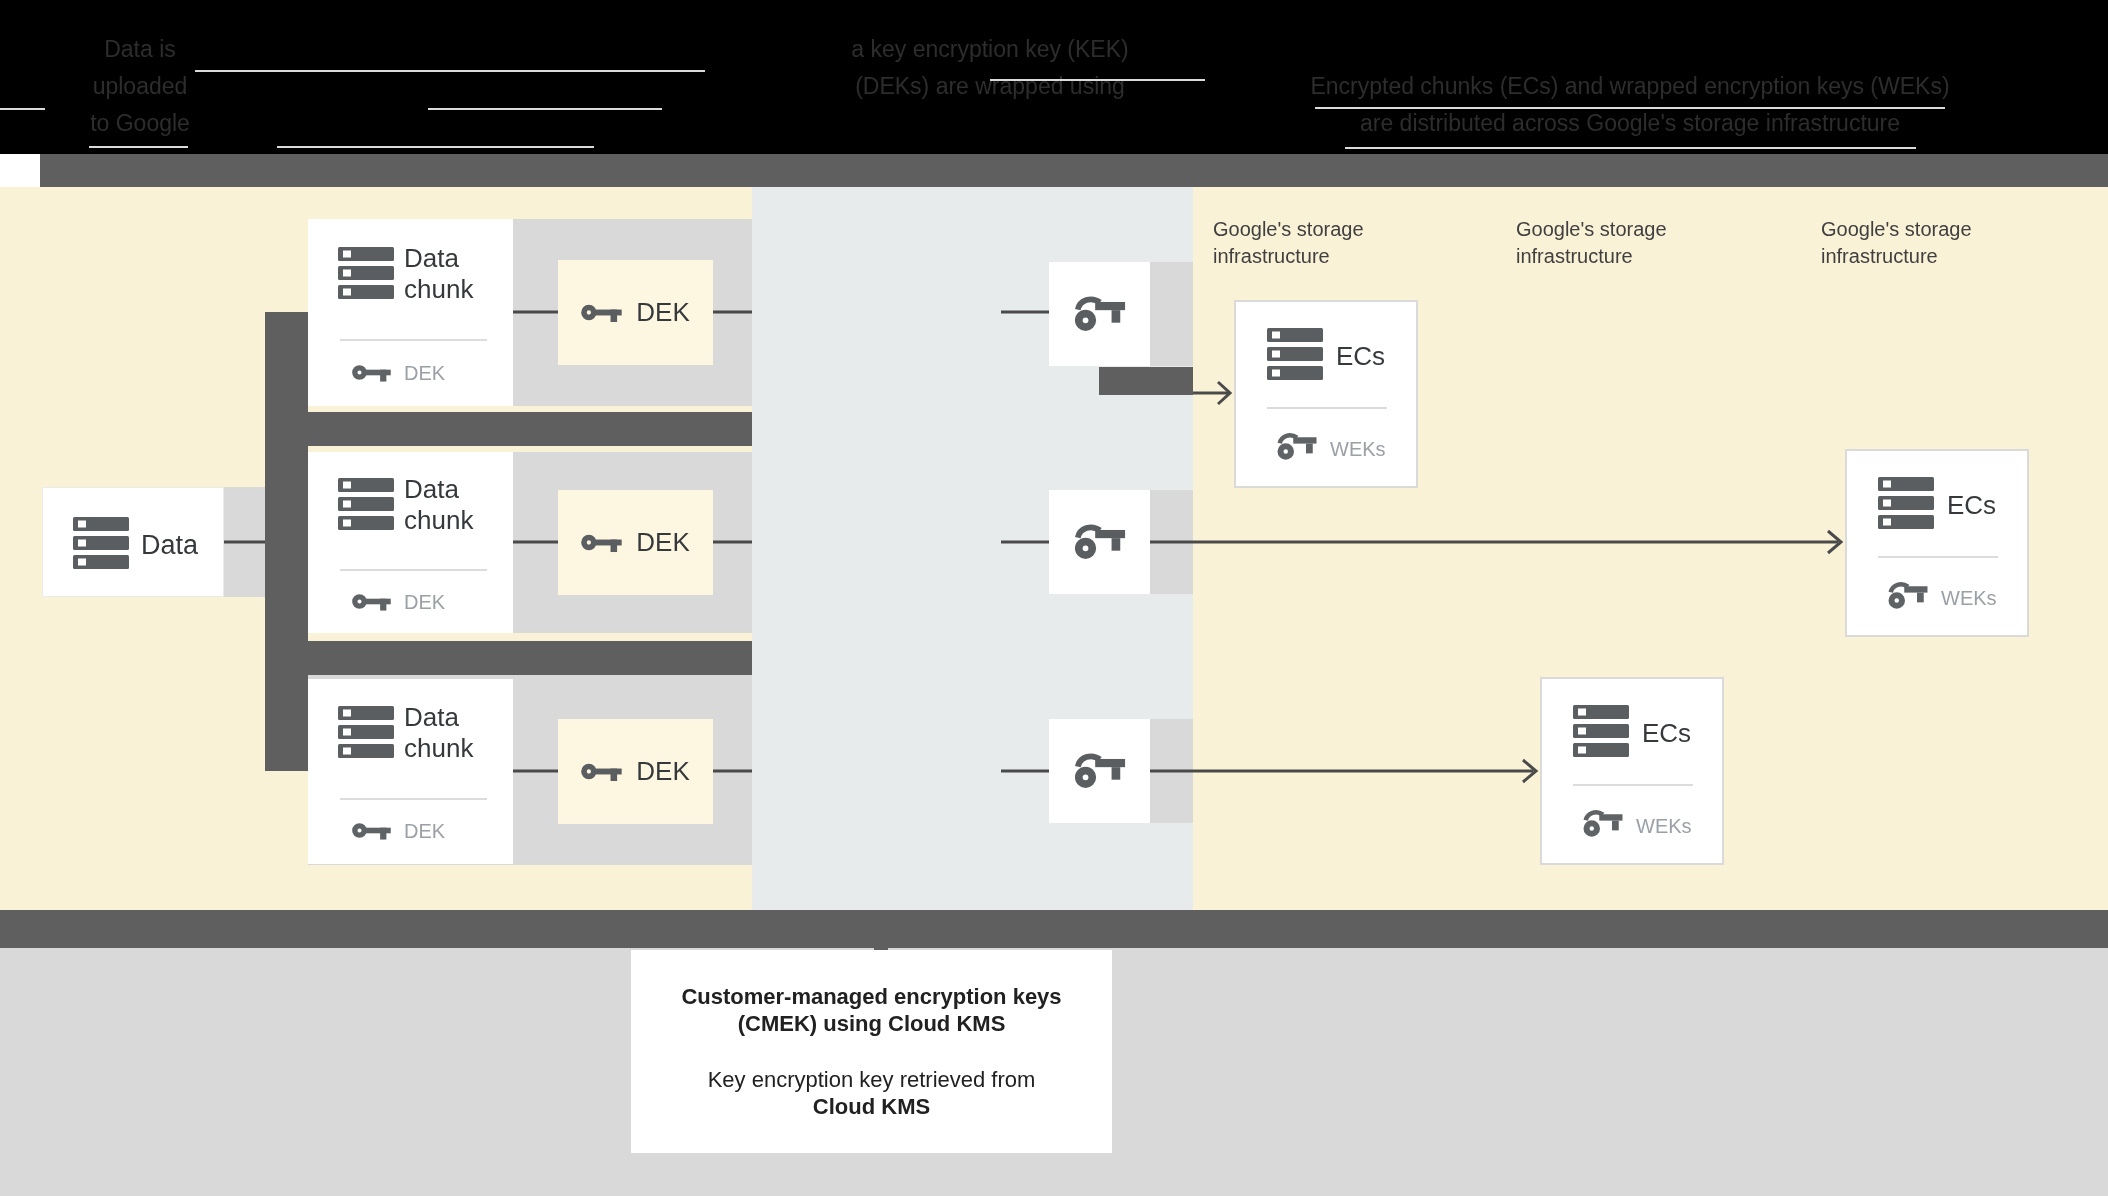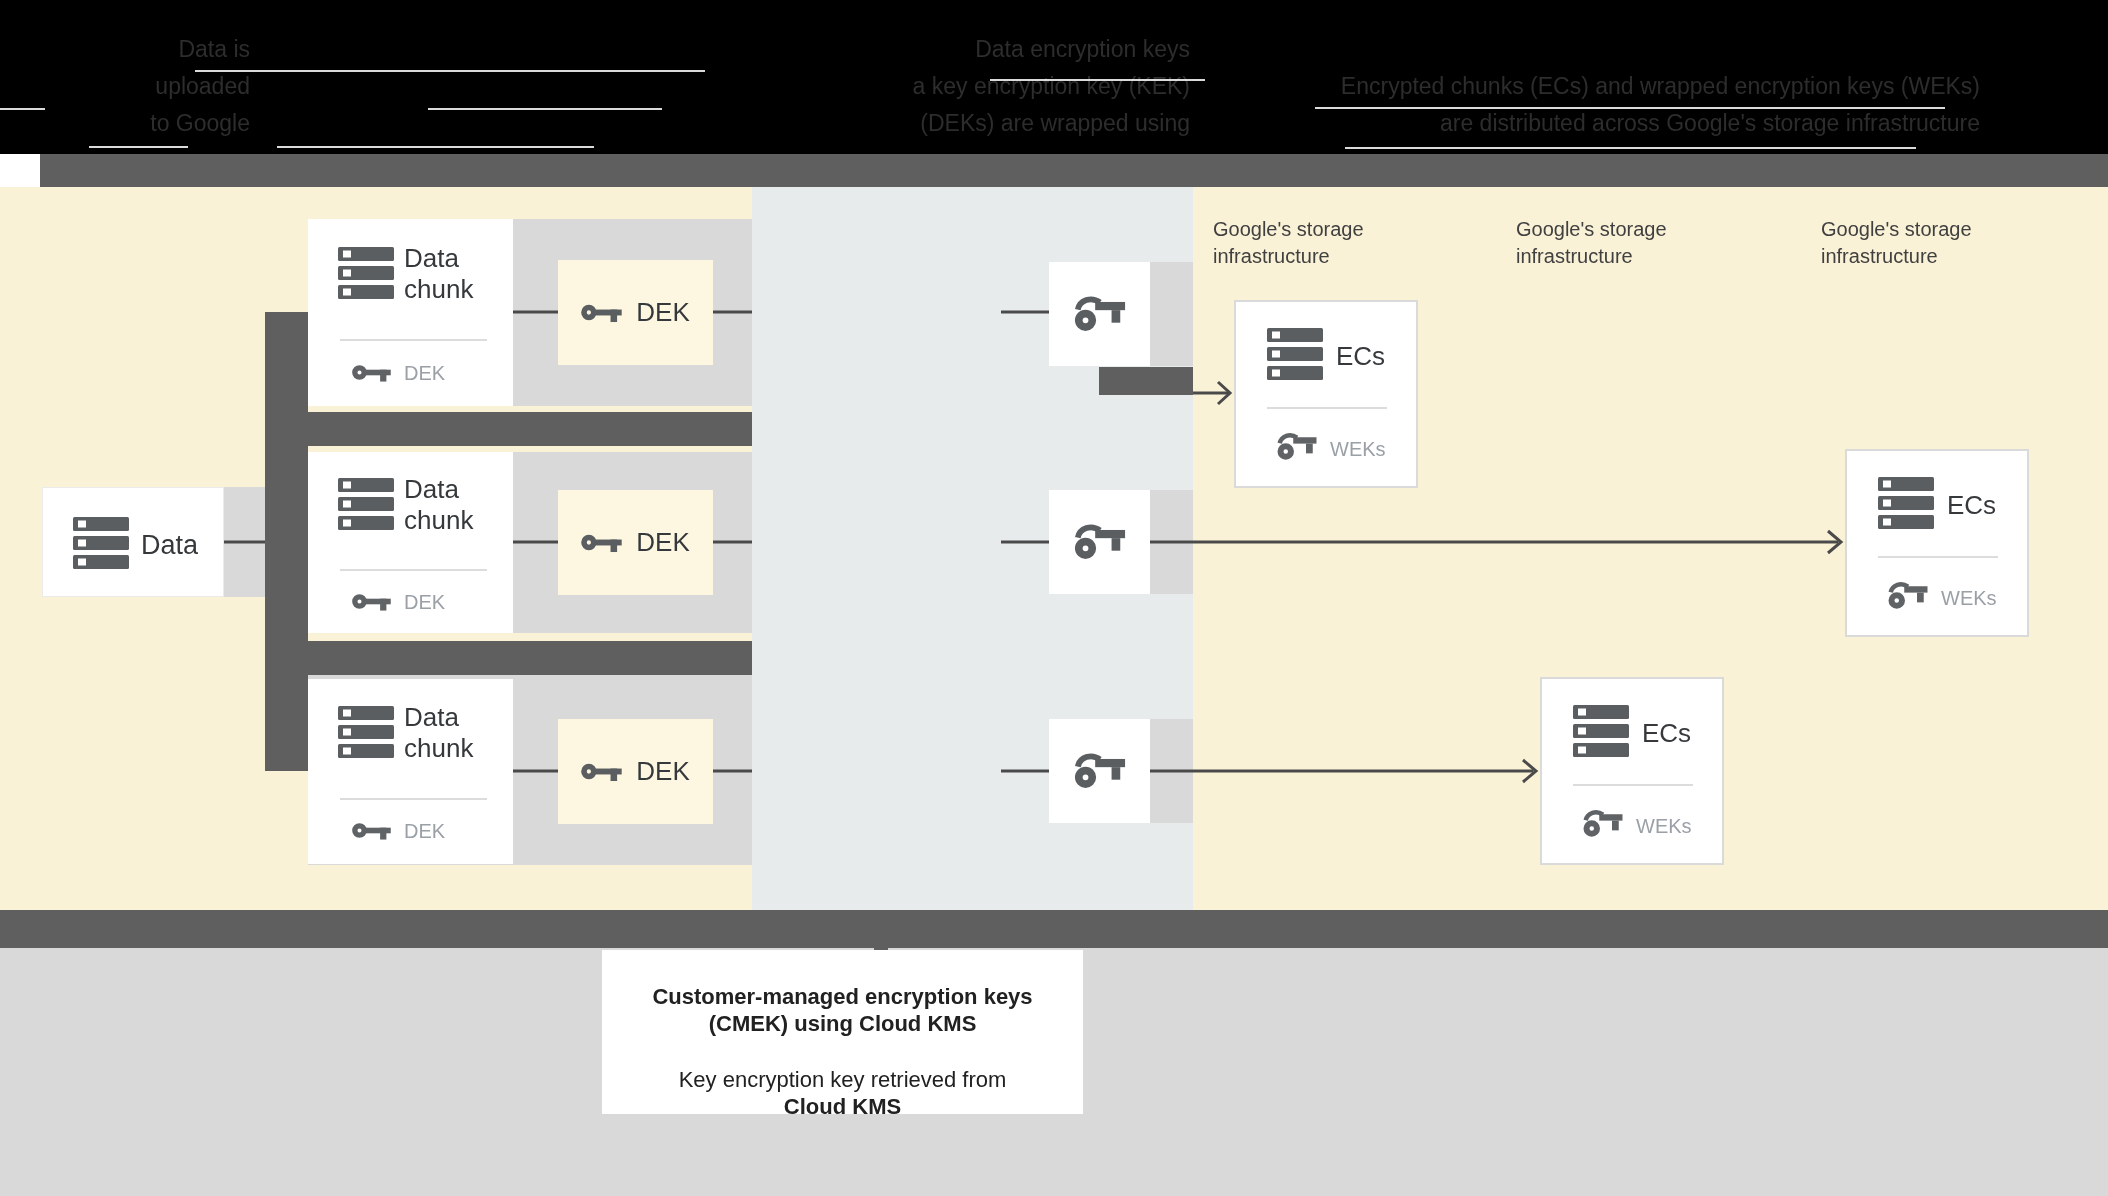--- a/index.html
+++ b/index.html
@@ -5,21 +5,21 @@
   html,body{margin:0;padding:0;background:#ffffff;}
   #stage{
     position:relative;width:2108px;height:1196px;overflow:hidden;
     font-family:"Liberation Sans","DejaVu Sans",sans-serif;
     -webkit-font-smoothing:antialiased;
   }
   .abs{position:absolute;}
 
   
   .header-bar{left:0;top:0;width:2108px;height:154px;background:#000000;}
-  .hdr-caption{color:#2d2d2d;font-size:23px;line-height:37px;text-align:right;font-weight:500;}
+  .hdr-caption{color:#2d2d2d;font-size:23px;line-height:37px;text-align:center;font-weight:500;}
   .artifact-line{height:2px;background:#f2f2f2;opacity:.9;}
   .white-notch{left:0;top:154px;width:40px;height:33px;background:#ffffff;}
   .top-gray-band{left:40px;top:154px;width:2068px;height:33px;background:#5f5f5f;}
 
   
   .zone-yellow{left:0;top:187px;width:2108px;height:723px;background:#faf2d7;}
   .zone-kms{left:752px;top:187px;width:441px;height:723px;background:#e7ebec;}
   .row-band{background:#d9d9d9;}
   .dark-shape{background:#5f5f5f;}
 
@@ -38,21 +38,21 @@
   .divider{height:2px;background:#dcdcdc;}
   .icon{color:#5b5e61;}
   .icon-muted{color:#606366;}
 
   .storage-label{color:#404040;font-size:20px;line-height:27px;}
 
   
   .bottom-band{left:0;top:910px;width:2108px;height:38px;background:#5f5f5f;}
   .band-tab{left:874px;top:948px;width:14px;height:7px;background:#5f5f5f;}
   .bottom-bg{left:0;top:948px;width:2108px;height:248px;background:#d9d9d9;}
-  .caption-box{left:602px;top:950px;width:481px;height:164px;background:#ffffff;
+  .caption-box{left:631px;top:950px;width:481px;height:203px;background:#ffffff;
     display:flex;flex-direction:column;align-items:center;box-sizing:border-box;padding-top:33px;}
   .caption-box .cap{color:#212121;font-size:22px;line-height:27px;text-align:center;}
   .caption-box .bold{font-weight:bold;}
   .caption-box .gap{margin-top:29px;}
 
   svg.overlay{position:absolute;left:0;top:0;pointer-events:none;}
 </style>
 </head>
 <body>
 
@@ -85,21 +85,20 @@
   <div class="abs header-bar"></div>
 
   <div class="abs hdr-caption" style="left:30px;top:31px;width:220px;">
     <div>Data is</div>
     <div>uploaded</div>
     <div>to Google</div>
   </div>
   <div class="abs hdr-caption" style="left:277px;top:31px;width:340px;">
   </div>
   <div class="abs hdr-caption" style="left:790px;top:31px;width:400px;">
-    <div>Data encryption keys</div>
     <div>a key encryption key (KEK)</div>
     <div>(DEKs) are wrapped using</div>
   </div>
   <div class="abs hdr-caption" style="left:1280px;top:68px;width:700px;">
     <div>Encrypted chunks (ECs) and wrapped encryption keys (WEKs)</div>
     <div>are distributed across Google's storage infrastructure</div>
   </div>
 
   <div class="abs artifact-line" style="left:195px;top:70px;width:510px;"></div>
   <div class="abs artifact-line" style="left:990px;top:79px;width:215px;"></div>

